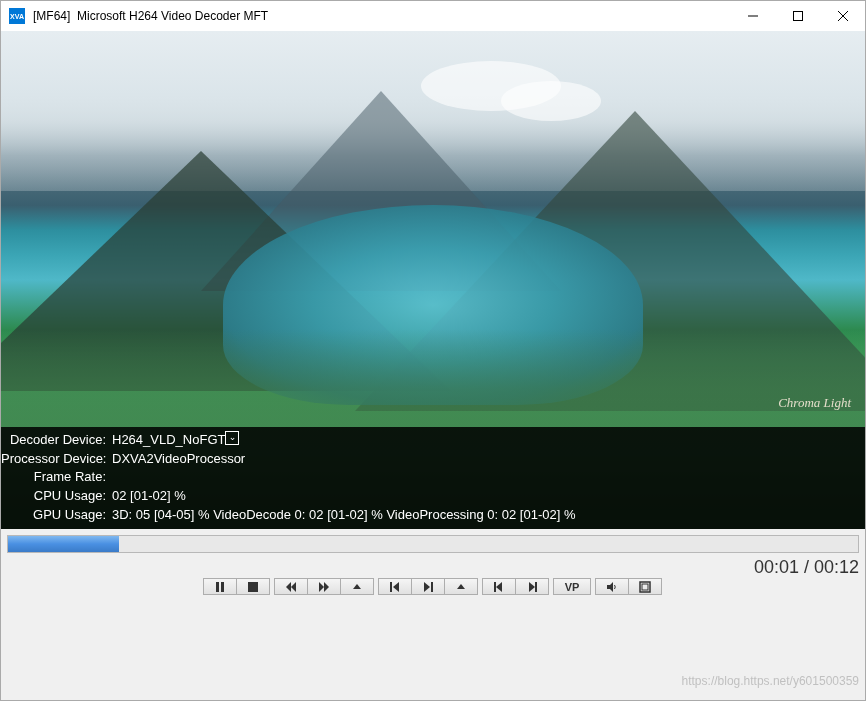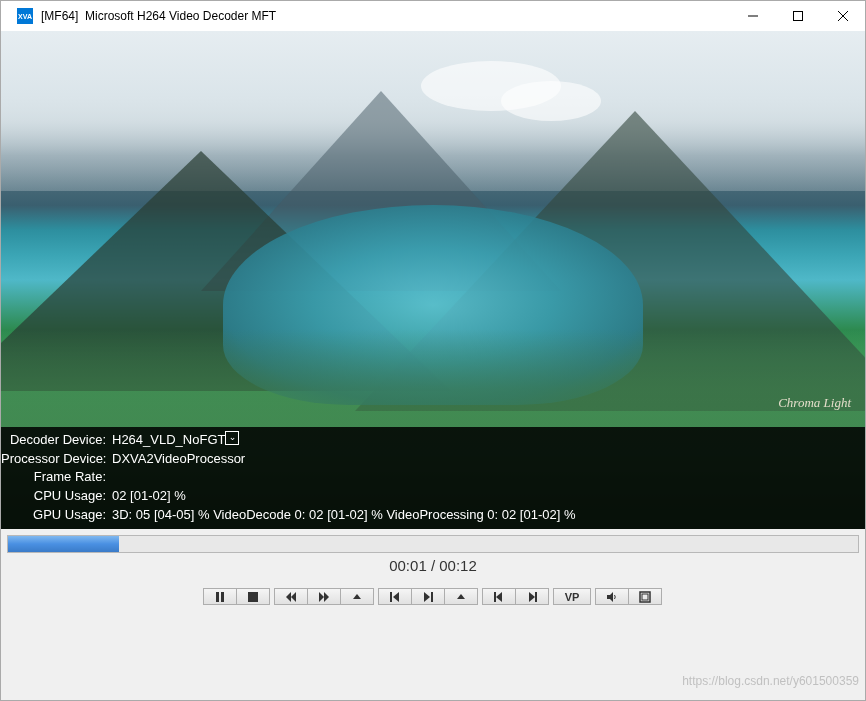--- a/index.html
+++ b/index.html
@@ -1,20 +1,20 @@
 <!DOCTYPE html>
 <html><head>
 <meta charset="utf-8">
 <style>
 * { box-sizing: border-box; margin: 0; padding: 0; }
 body { font-family: "Segoe UI", Tahoma, sans-serif; background: #fff; width: 866px; height: 701px; overflow: hidden; }
 
 .window { width: 866px; height: 701px; border: 1px solid #aaa; display: flex; flex-direction: column; background: #fff; }
 
-.titlebar { height: 30px; display: flex; align-items: center; background: #fff; padding-left: 16px; }
+.titlebar { height: 30px; display: flex; align-items: center; background: #fff; padding-left: 8px; }
 .titlebar .icon { width: 16px; height: 16px; background: #0078d7; color: #fff; font-size: 7px; font-weight: bold; display: flex; align-items: center; justify-content: center; margin-right: 8px; }
 .titlebar .title { font-size: 12px; color: #000; flex: 1; }
 .titlebar .ctrl { width: 45px; height: 29px; display: flex; align-items: center; justify-content: center; }
 .titlebar .ctrl svg { width: 10px; height: 10px; }
 
 .video { flex: 0 0 498px; position: relative; overflow: hidden; background: linear-gradient(180deg,#e8edef 0%,#d6dfe3 10%,#b8c6cc 18%,#5e7a88 25%,#4a6b7a 30%,#3a5f6f 35%,#2d8f9f 40%,#3ba5b5 45%,#4fb8c8 50%,#2d8a4f 60%,#3a9f5a 65%,#4daf6a 75%,#5fbf7a 85%,#3f8f4f 95%,#2f6f3f 100%); }
 .mountain { position:absolute; width:0; height:0; }
 .m1 { left:-50px; top:120px; border-left:250px solid transparent; border-right:250px solid transparent; border-bottom:240px solid rgba(40,60,50,0.7); }
 .m2 { right:-50px; top:80px; border-left:280px solid transparent; border-right:280px solid transparent; border-bottom:300px solid rgba(50,70,60,0.6); }
 .m3 { left:200px; top:60px; border-left:180px solid transparent; border-right:180px solid transparent; border-bottom:200px solid rgba(70,90,100,0.5); }
@@ -28,21 +28,21 @@
 
 .overlay { position:absolute; left:0; right:0; bottom:0; background:rgba(0,0,0,0.85); color:#fff; font-size:13px; line-height:1.45; padding:4px 10px 4px 0; }
 .overlay .row { display:flex; }
 .overlay .lbl { width:111px; text-align:right; padding-right:6px; white-space:nowrap; }
 .overlay .val { flex:1; white-space:nowrap; display:flex; align-items:flex-start; }
 .dd { display:inline-flex; align-items:center; justify-content:center; width:14px; height:14px; border:1px solid #fff; font-size:9px; line-height:1; }
 
 .ctrlbar { flex:1; background:#f0f0f0; padding:6px 6px 0 6px; display:flex; flex-direction:column; }
 .progress { height:18px; border:1px solid #b8b8b8; background:#e8e8e8; position:relative; margin-bottom:4px; }
 .progress .fill { position:absolute; left:0; top:0; bottom:0; width:13%; background:linear-gradient(180deg,#7fb8f0 0%,#4a90e2 50%,#3a7bc8 100%); }
-.time { text-align:center; font-size:15px; color:#333; margin-bottom:14px; }
+.time { text-align:right; font-size:18px; color:#333; margin-bottom:0; }
 .btnrow { display:flex; justify-content:center; gap:0; padding-bottom:6px; }
 .btn { width:34px; height:17px; border:1px solid #adadad; background:linear-gradient(180deg,#f5f5f5 0%,#e1e1e1 100%); display:flex; align-items:center; justify-content:center; font-size:12px; margin-left:-1px; color:#333; cursor:pointer; }
 .btn.sep { margin-left:4px; }
 .btn svg { width:12px; height:12px; fill:#333; }
 .btn.txt { font-size:11px; font-weight:bold; width:38px; }
 .url-wm { position:absolute; right:6px; bottom:12px; color:rgba(120,120,120,0.4); font-size:12px; }
 </style>
 </head>
 <body>
 
@@ -179,15 +179,15 @@
             <path d="M8.5 4 Q10 6 8.5 8" fill="none" stroke="#333" stroke-width="1"></path>
           </svg>
         </div>
       <div class="btn">
           <svg viewBox="0 0 12 12">
             <rect x="1" y="1" width="10" height="10" fill="none" stroke="#333" stroke-width="1.5"></rect>
             <rect x="3" y="3" width="6" height="6" fill="none" stroke="#333" stroke-width="1"></rect>
           </svg>
         </div>
     </div>
-    <div class="url-wm">https://blog.csdn.net/y601500359</div>
+    <div class="url-wm">https://blog.https.net/y601500359</div>
   </div>
 </div>
 
 </body></html>

